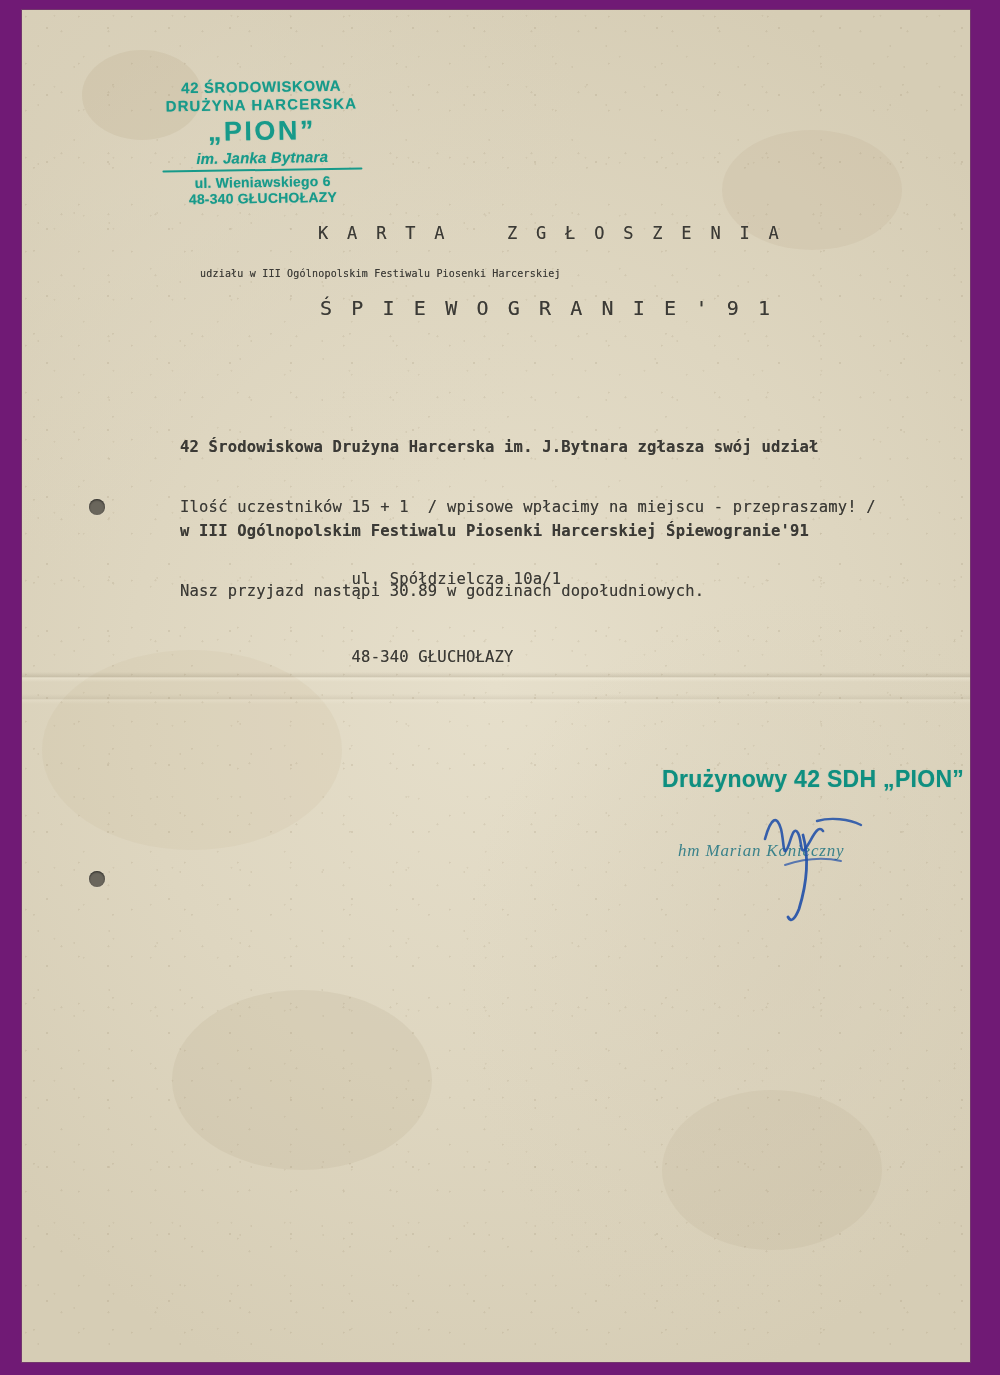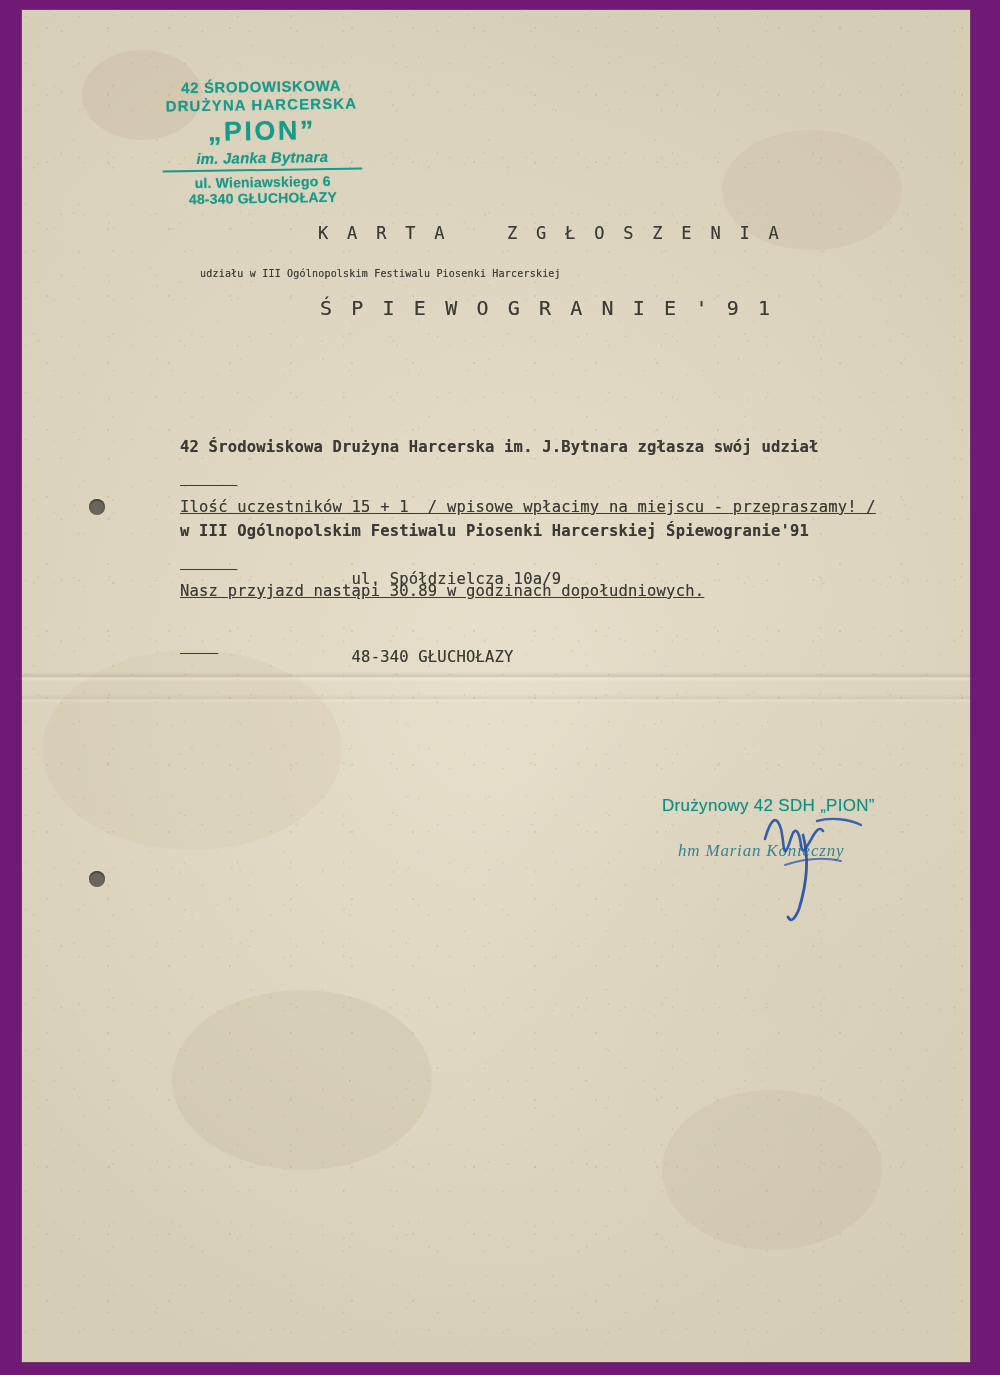--- a/index.html
+++ b/index.html
@@ -138,32 +138,32 @@
     top: 258px;
     font-size: 10px;
   }
   .subtitle-2 {
     left: 298px;
     top: 286px;
     font-size: 20px;
     letter-spacing: 3.6px;
   }
   .para-1 { left: 158px; top: 367px; line-height: 28px; font-weight: bold; }
-  .para-2 { left: 158px; top: 427px; line-height: 28px; text-decoration: underline; }
+  .para-2 { left: 158px; top: 427px; line-height: 28px; }
   .para-3 { left: 158px; top: 504px; line-height: 26px; }
 
   
   .sig-line {
     position: absolute;
     left: 640px;
-    top: 786px;
+    top: 756px;
     color: #0f8f80;
     font-family: "Liberation Sans", sans-serif;
-    font-size: 17px;
-    font-weight: 400;
+    font-size: 23px;
+    font-weight: 700;
     letter-spacing: 0.3px;
     white-space: nowrap;
     text-shadow: 0 0 1px rgba(15,143,128,0.4);
   }
   .sig-name {
     position: absolute;
     left: 656px;
     top: 831px;
     color: #17707f;
     font-family: "Liberation Serif", serif;
@@ -220,21 +220,21 @@
       <div>42 Środowiskowa Drużyna Harcerska im. J.Bytnara zgłasza swój udział</div>
       <div>w III Ogólnopolskim Festiwalu Piosenki Harcerskiej Śpiewogranie'91</div>
     </div>
 
     <div class="typed para-2">
       <div>Ilość uczestników 15 + 1  / wpisowe wpłacimy na miejscu - przepraszamy! /</div>
       <div>Nasz przyjazd nastąpi 30.89 w godzinach dopołudniowych.</div>
     </div>
 
     <div class="typed para-3">
-      <div>                  ul. Spółdzielcza 10a/9</div>
+      <div>                  ul. Spółdzielcza 10a/1</div>
       <div>                  48-340 GŁUCHOŁAZY</div>
     </div>
 
     <div class="sig-line">Drużynowy 42 SDH „PION”</div>
     <div class="sig-name">hm Marian Konieczny</div>
 
     <svg class="sig-scribble" viewBox="0 0 140 120" fill="none">
       <path d="M8 34 C14 12, 20 10, 24 24 C27 36, 26 52, 30 44 C34 36, 36 20, 41 28 C45 35, 43 50, 48 44 C54 37, 60 18, 66 26" stroke="#1f4fa8" stroke-width="2.6" stroke-linecap="round" opacity="0.88"></path>
       <path d="M60 16 C74 12, 92 14, 104 20" stroke="#1f4fa8" stroke-width="2.4" stroke-linecap="round" opacity="0.85"></path>
       <path d="M46 30 C52 52, 50 78, 42 104 C38 114, 34 118, 31 112" stroke="#1f4fa8" stroke-width="2.8" stroke-linecap="round" opacity="0.9"></path>

